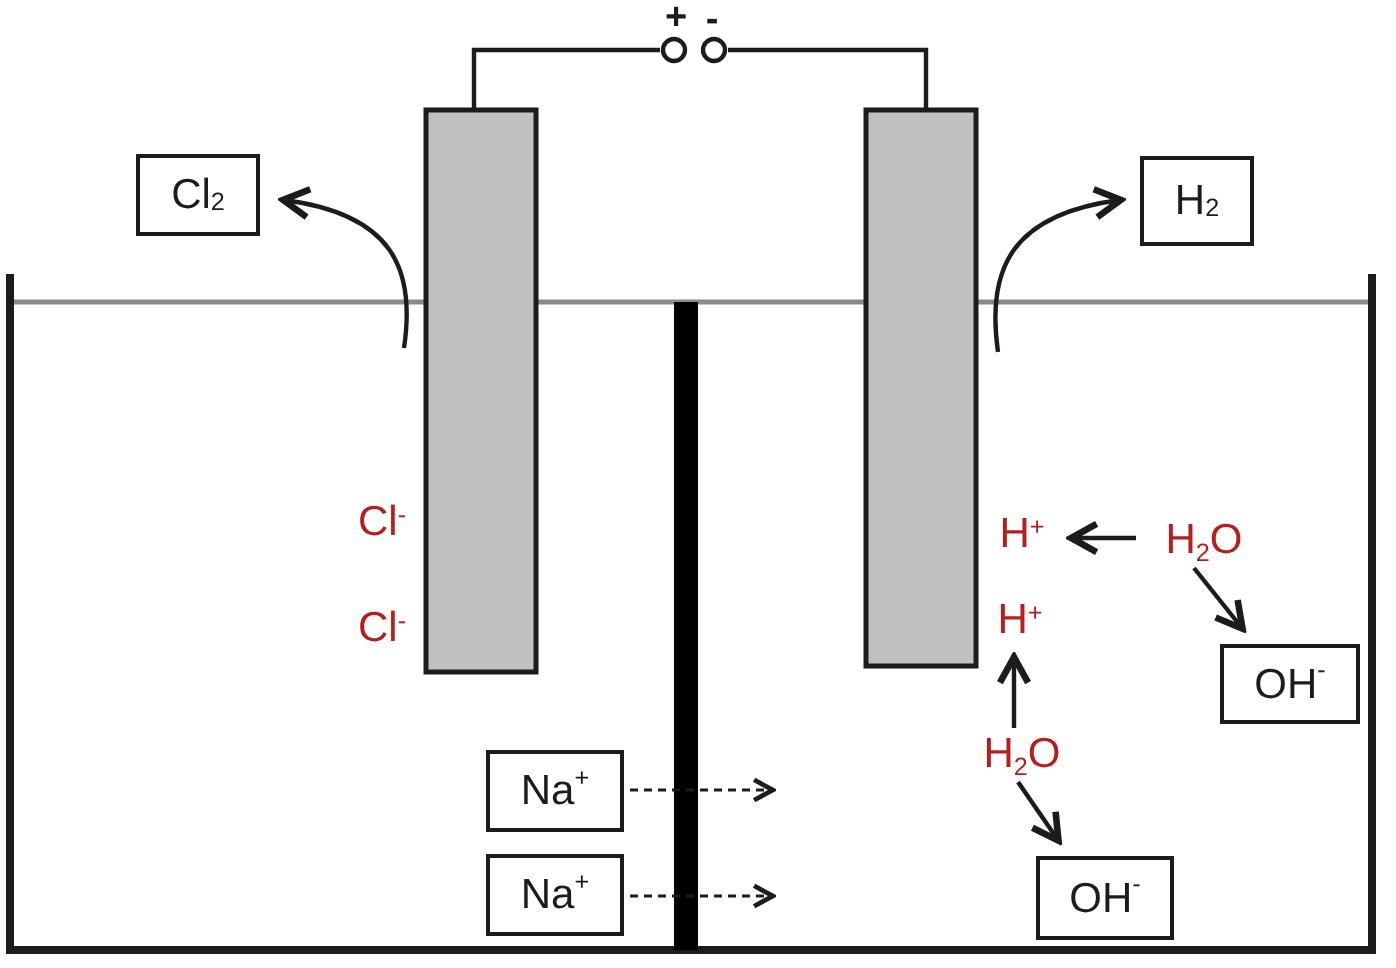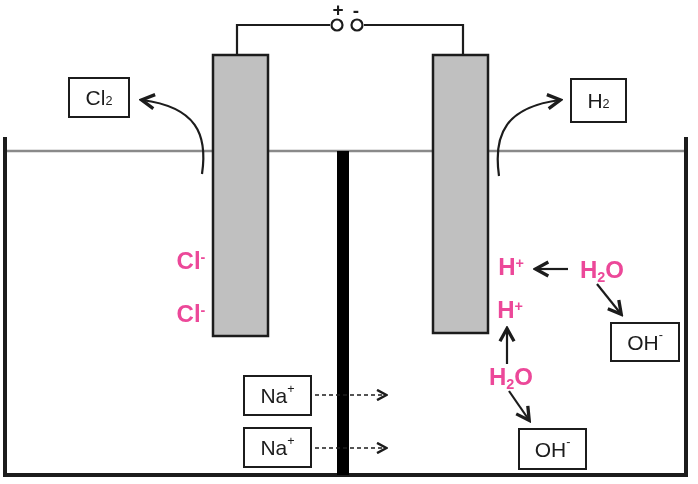--- a/index.html
+++ b/index.html
@@ -10,21 +10,21 @@
   }
   #underlay { position:absolute; left:0; top:0; }
   .box {
     position:absolute; box-sizing:border-box;
     border:2.5px solid #1c1c1c; background:#ffffff;
     display:flex; align-items:center; justify-content:center;
     font-size:21px; line-height:1; color:#1c1c1c;
   }
   .lbl {
     position:absolute; transform:translate(-50%,-50%);
-    font-size:24px; line-height:1; white-space:nowrap; color:#ec4899;font-weight:bold;
+    font-size:21px; line-height:1; white-space:nowrap; color:#b91c1c;
   }
   .sign {
     position:absolute; transform:translate(-50%,-50%);
     font-size:19px; font-weight:700; line-height:1; color:#1c1c1c;
   }
   .sup { font-size:0.6em; position:relative; top:-0.5em; letter-spacing:0; }
   .sub { font-size:0.6em; position:relative; top:0.28em; }
 </style>
 </head>
 <body>

